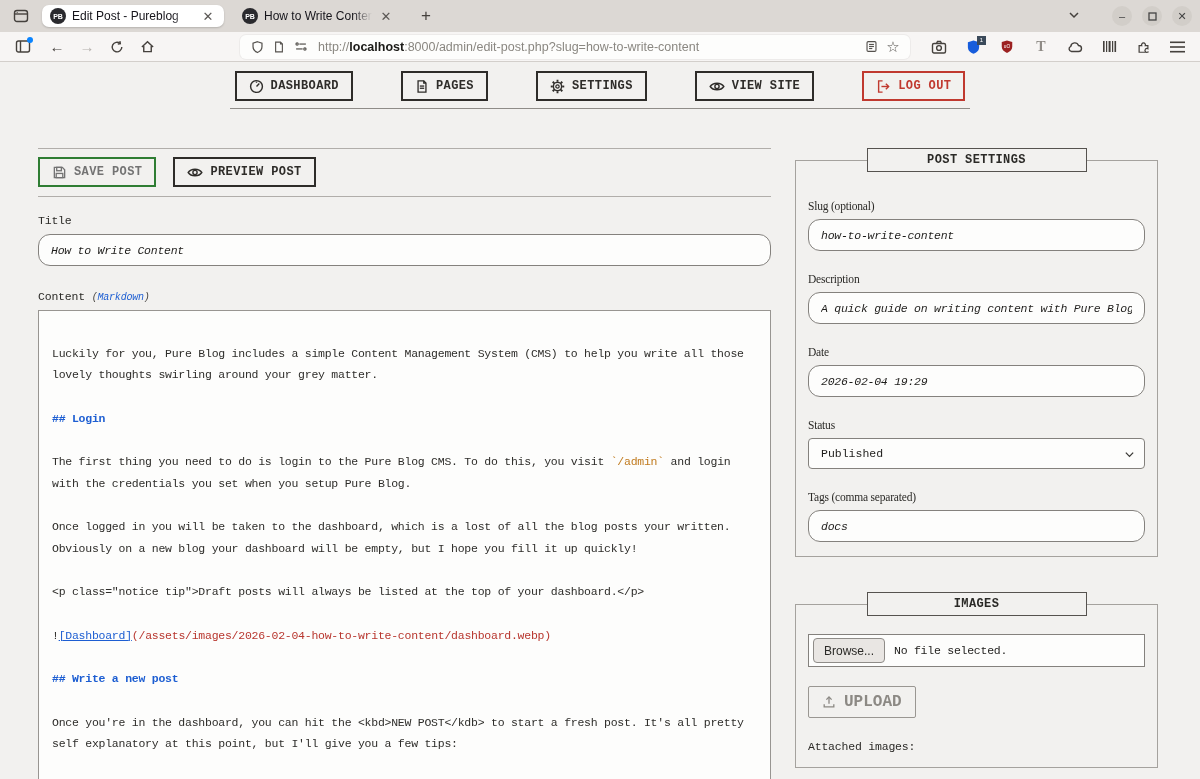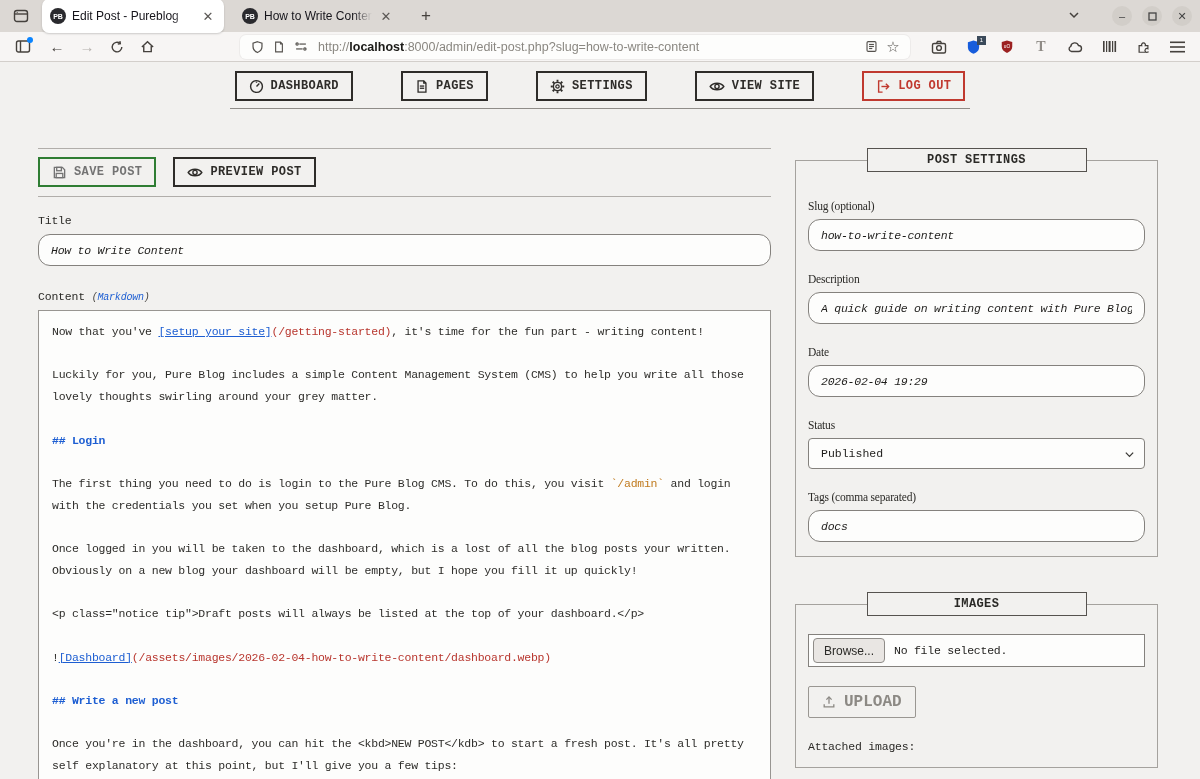--- a/index.html
+++ b/index.html
@@ -2,21 +2,21 @@
 <html><head>
 <meta charset="utf-8">
 <style>
   * { margin:0; padding:0; box-sizing:border-box; }
   html,body { width:1200px; height:779px; overflow:hidden; background:#f2f1ef;
     font-family:"Liberation Mono","DejaVu Sans Mono",monospace; }
 
   
   .tabbar { height:32px; background:#dcd8d4; display:flex; align-items:center; padding:0 8px; font-family:"Liberation Sans","DejaVu Sans",sans-serif; }
   .tab-overview-btn { width:26px; height:24px; display:flex; align-items:center; justify-content:center; border-radius:4px; margin-right:8px; color:#45413d; }
-  .tab { height:34px; display:flex; align-items:center; border-radius:7px; padding:0 8px; max-width:182px; position:relative; }
+  .tab { height:22px; display:flex; align-items:center; border-radius:7px; padding:0 8px; max-width:182px; position:relative; }
   .tab.active { background:#ffffff; box-shadow:0 1px 2px rgba(0,0,0,.18); width:182px; }
   .tab.inactive { width:168px; margin-left:10px; }
   .favicon { width:16px; height:16px; border-radius:50%; background:#2a2a2e; color:#fff; font-size:7px; font-weight:bold; display:flex; align-items:center; justify-content:center; flex:0 0 16px; letter-spacing:0; }
   .tab-title { font-size:12px; color:#15141a; margin:0 6px; white-space:nowrap; overflow:hidden; flex:1;
     -webkit-mask-image:linear-gradient(90deg,#000 82%,transparent); mask-image:linear-gradient(90deg,#000 82%,transparent); }
   .tab-close { font-size:13px; color:#5b5855; width:16px; text-align:center; flex:0 0 16px; }
   .newtab-btn { font-size:17px; color:#45413d; margin-left:12px; width:24px; text-align:center; }
   .tabbar-right { margin-left:auto; display:flex; align-items:center; gap:10px; }
   .tab-chevron { color:#45413d; margin-right:22px; }
   .winbtn { width:20px; height:20px; border-radius:50%; background:#d2cec9; color:#444; display:flex; align-items:center; justify-content:center; font-size:11px; }
@@ -306,21 +306,20 @@
       <div class="col-hr"></div>
 
       <div class="field-label">Title</div>
       <input class="text-input" value="How to Write Content" style="">
 
       <div class="field-label" style="margin-top:24px;">
         <span>Content</span>
         <span class="sub"><span>(</span><a>Markdown</a><span>)</span></span>
       </div>
       <div class="editor">
-          <div class="ed-line"><span class="seg-text">Now that you've </span><span class="seg-link">[setup your site]</span><span class="seg-url">(/getting-started)</span><span class="seg-text">, it's time for the fun part - writing content!</span></div>
           <div class="ed-line">&nbsp;</div>
           <div class="ed-line"><span class="seg-text">Luckily for you, Pure Blog includes a simple Content Management System (CMS) to help you write all those</span></div>
           <div class="ed-line"><span class="seg-text">lovely thoughts swirling around your grey matter.</span></div>
           <div class="ed-line">&nbsp;</div>
           <div class="ed-line"><span class="seg-head">## Login</span></div>
           <div class="ed-line">&nbsp;</div>
           <div class="ed-line"><span class="seg-text">The first thing you need to do is login to the Pure Blog CMS. To do this, you visit </span><span class="seg-code">`/admin`</span><span class="seg-text"> and login</span></div>
           <div class="ed-line"><span class="seg-text">with the credentials you set when you setup Pure Blog.</span></div>
           <div class="ed-line">&nbsp;</div>
           <div class="ed-line"><span class="seg-text">Once logged in you will be taken to the dashboard, which is a lost of all the blog posts your written.</span></div>

